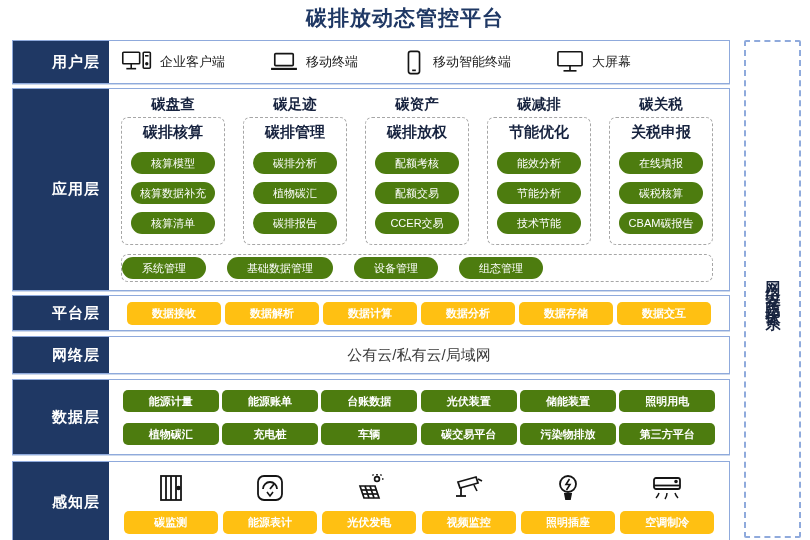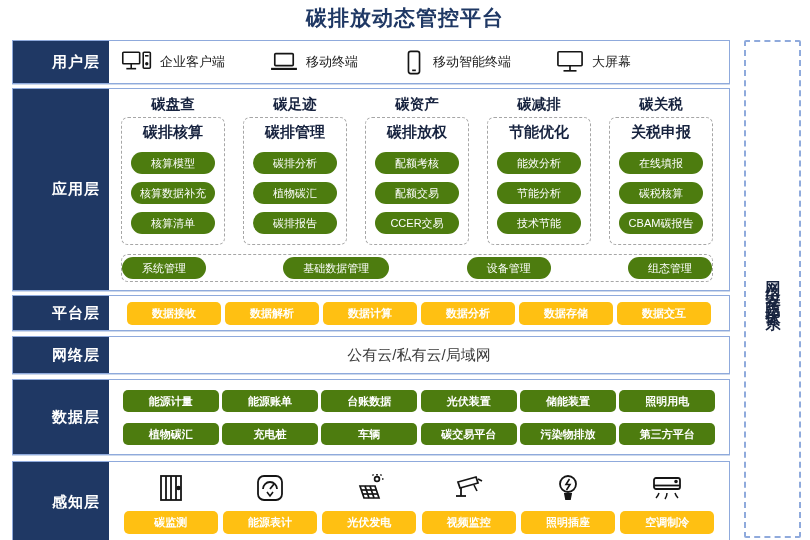--- a/index.html
+++ b/index.html
@@ -31,22 +31,22 @@
                     color:#17233F; margin-bottom:3px; }
   .app-col-box { border:1.5px dashed #A6A6A6; border-radius:7px;
                  padding:4px 5px 10px; display:flex; flex-direction:column;
                  align-items:center; gap:8px; flex:1; }
   .app-subheader { font-size:15px; font-weight:bold; color:#17233F; margin:1px 0 2px; }
   .pill { background:#4d7c0f; color:#fff; font-size:11px; border:none;
           border-radius:11px; height:22px; line-height:22px; text-align:center;
           width:92%; white-space:nowrap;
           font-family:"Liberation Sans","DejaVu Sans",sans-serif; }
   .app-common { border:1.5px dashed #A6A6A6; border-radius:7px; margin-top:9px;
-                height:45px; display:flex; align-items:center; justify-content:space-between;
-                gap:48px; }
+                height:45px; display:flex; align-items:center; justify-content:flex-start;
+                gap:21px; }
   .app-common .pill { width:auto; padding:0 20px; }
 
   
   .platform-content { display:flex; align-items:center; justify-content:space-evenly;
                       padding:0 14px; }
   .pill-orange { background:#FFC012; color:#fff; font-size:11px; font-weight:bold;
                  border:none; border-radius:5px; height:23px; line-height:23px;
                  text-align:center; width:94px; white-space:nowrap;
                  font-family:"Liberation Sans","DejaVu Sans",sans-serif; }
 

